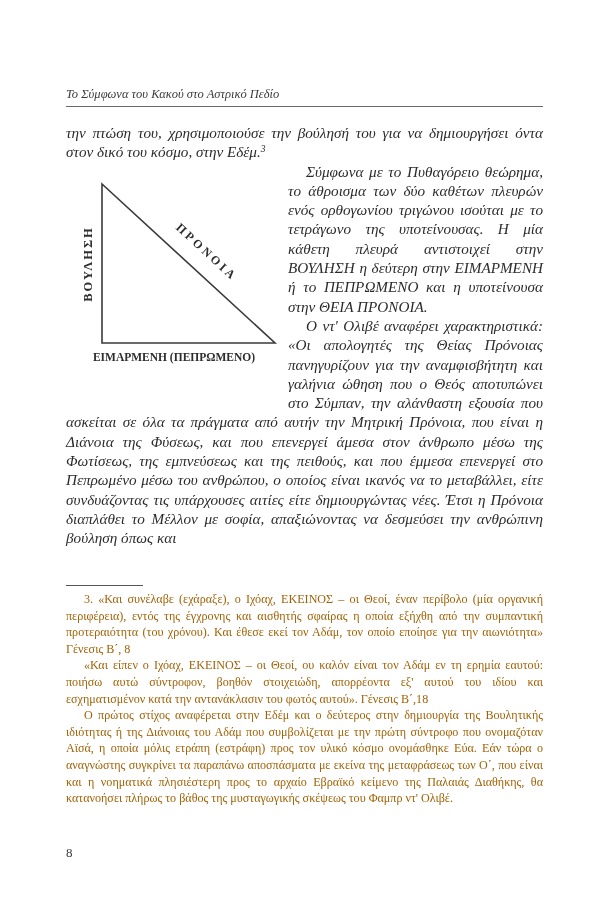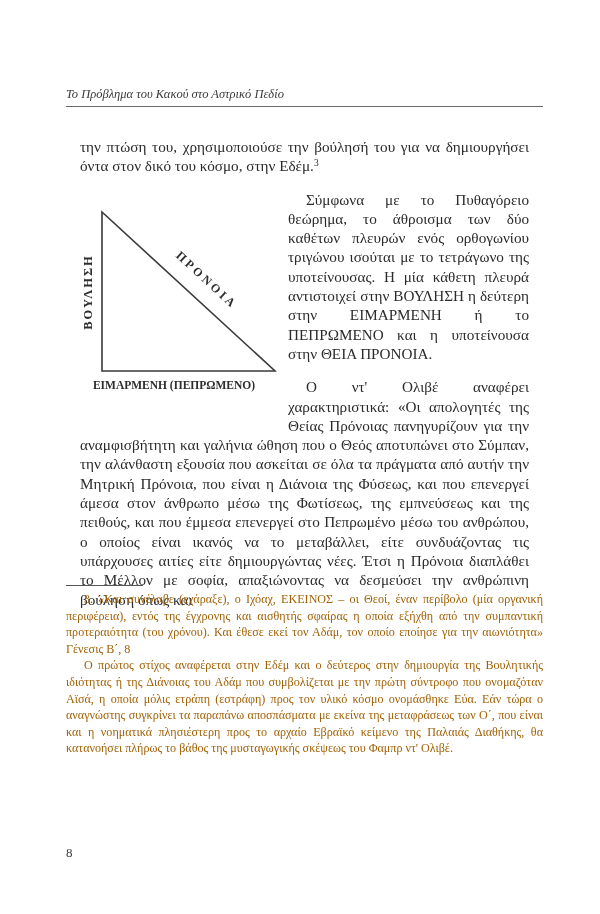--- a/index.html
+++ b/index.html
@@ -2,35 +2,35 @@
 <html><head>
 <meta charset="utf-8">
 <style>
   html, body { margin:0; padding:0; }
   body { width:600px; height:914px; background:#ffffff; position:relative; overflow:hidden;
          font-family:"Liberation Serif", "DejaVu Serif", serif; color:#2b2b2b; }
   .page { position:absolute; left:66px; top:0; width:477px; }
   .running-head { position:absolute; top:87px; left:0; width:477px; font-style:italic; font-size:12.5px;
                   color:#3a3a3a; padding-bottom:4px; border-bottom:1px solid #6a6a6a; }
   .body { position:absolute; top:123px; left:0; width:477px; font-size:15.2px; line-height:19.3px; text-align:justify; }
-  .body p { margin:14px; }
+  .body p { margin:0;font-style:italic; }
   .indent { text-indent:18px; }
   sup { font-size:9.5px; vertical-align:5px; line-height:0; }
   .fig-wrap { float:left; width:214px; height:235px; margin:0 8px 0 0; position:relative; }
   .fig { position:absolute; left:0; top:0; }
   .fn-rule { position:absolute; top:585px; left:0; width:77px; border-top:1px solid #555; }
   .footnotes { position:absolute; top:591px; left:0; width:477px; font-size:12.1px; line-height:16.6px; text-align:justify; color:#a16207; }
   .footnotes p { margin:0; text-indent:18px; }
   .folio { position:absolute; top:845px; left:0; font-size:13px; color:#3a3a3a; }
 </style>
 </head>
 <body>
 
 <div class="page">
-  <div class="running-head">Το Πρόβλημα του Κακού στο Αστρικό Πεδίο</div>
+  <div class="running-head">Το Σύμφωνα του Κακού στο Αστρικό Πεδίο</div>
 
   <div class="body">
     <p><span>την πτώση του, χρησιμοποιούσε την βούλησή του για να δημιουργήσει όντα στον δικό του κόσμο, στην Εδέμ.</span><sup>3</sup></p>
 
     <div class="fig-wrap">
       <svg class="fig" width="214" height="240" viewBox="0 0 214 240">
         <polygon points="36,22 36,181 209,181" fill="none" stroke="#3a3a3a" stroke-width="1.6"></polygon>
         <text x="0" y="0" transform="translate(26,102) rotate(-90)" text-anchor="middle" font-family="Liberation Serif, serif" font-weight="bold" font-size="12.5" letter-spacing="2" fill="#2e2e2e">ΒΟΥΛΗΣΗ</text>
         <text x="0" y="0" transform="translate(138,93) rotate(42.6)" text-anchor="middle" font-family="Liberation Serif, serif" font-weight="bold" font-size="12" letter-spacing="3" fill="#2e2e2e">ΠΡΟΝΟΙΑ</text>
         <text x="108" y="199" text-anchor="middle" font-family="Liberation Serif, serif" font-weight="bold" font-size="11.5" fill="#2e2e2e">ΕΙΜΑΡΜΕΝΗ (ΠΕΠΡΩΜΕΝΟ)</text>
@@ -38,17 +38,18 @@
     </div>
 
     <p class="indent">Σύμφωνα με το Πυθαγόρειο θεώρημα, το άθροισμα των δύο καθέτων πλευρών ενός ορθογωνίου τριγώνου ισούται με το τετράγωνο της υποτείνουσας. Η μία κάθετη πλευρά αντιστοιχεί στην ΒΟΥΛΗΣΗ η δεύτερη στην ΕΙΜΑΡΜΕΝΗ ή το ΠΕΠΡΩΜΕΝΟ και η υποτείνουσα στην ΘΕΙΑ ΠΡΟΝΟΙΑ.</p>
     <p class="indent">Ο ντ' Ολιβέ αναφέρει χαρακτηριστικά: «Οι απολογητές της Θείας Πρόνοιας πανηγυρίζουν για την αναμφισβήτητη και γαλήνια ώθηση που ο Θεός αποτυπώνει στο Σύμπαν, την αλάνθαστη εξουσία που ασκείται σε όλα τα πράγματα από αυτήν την Μητρική Πρόνοια, που είναι η Διάνοια της Φύσεως, και που επενεργεί άμεσα στον άνθρωπο μέσω της Φωτίσεως, της εμπνεύσεως και της πειθούς, και που έμμεσα επενεργεί στο Πεπρωμένο μέσω του ανθρώπου, ο οποίος είναι ικανός να το μεταβάλλει, είτε συνδυάζοντας τις υπάρχουσες αιτίες είτε δημιουργώντας νέες. Έτσι η Πρόνοια διαπλάθει το Μέλλον με σοφία, απαξιώνοντας να δεσμεύσει την ανθρώπινη βούληση όπως και</p>
   </div>
 
   <div class="fn-rule"></div>
 
   <div class="footnotes">
     <p>3. «Και συνέλαβε (εχάραξε), ο Ιχόαχ, ΕΚΕΙΝΟΣ – οι Θεοί, έναν περίβολο (μία οργανική περιφέρεια), εντός της έγχρονης και αισθητής σφαίρας η οποία εξήχθη από την συμπαντική προτεραιότητα (του χρόνου). Και έθεσε εκεί τον Αδάμ, τον οποίο εποίησε για την αιωνιότητα» Γένεσις Β΄, 8</p>
+    <p>«Και είπεν ο Ιχόαχ, ΕΚΕΙΝΟΣ – οι Θεοί, ου καλόν είναι τον Αδάμ εν τη ερημία εαυτού: ποιήσω αυτώ σύντροφον, βοηθόν στοιχειώδη, απορρέοντα εξ' αυτού του ιδίου και εσχηματισμένον κατά την αντανάκλασιν του φωτός αυτού». Γένεσις Β΄,18</p>
     <p>Ο πρώτος στίχος αναφέρεται στην Εδέμ και ο δεύτερος στην δημιουργία της Βουλητικής ιδιότητας ή της Διάνοιας του Αδάμ που συμβολίζεται με την πρώτη σύντροφο που ονομαζόταν Αϊσά, η οποία μόλις ετράπη (εστράφη) προς τον υλικό κόσμο ονομάσθηκε Εύα. Εάν τώρα ο αναγνώστης συγκρίνει τα παραπάνω αποσπάσματα με εκείνα της μεταφράσεως των Ο΄, που είναι και η νοηματικά πλησιέστερη προς το αρχαίο Εβραϊκό κείμενο της Παλαιάς Διαθήκης, θα κατανοήσει πλήρως το βάθος της μυσταγωγικής σκέψεως του Φαμπρ ντ' Ολιβέ.</p>
   </div>
 
   <div class="folio">8</div>
 </div>
 
 </body></html>

